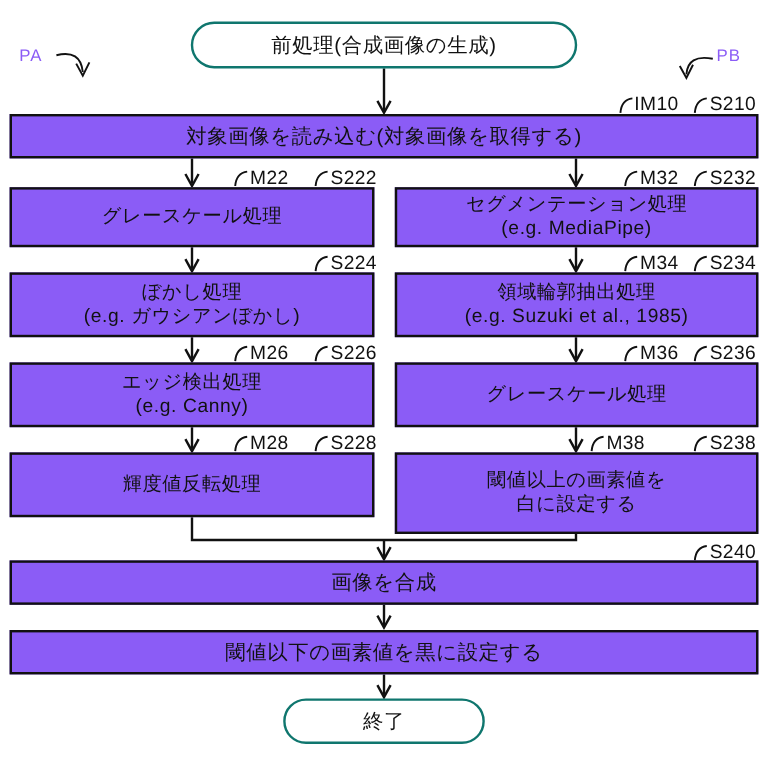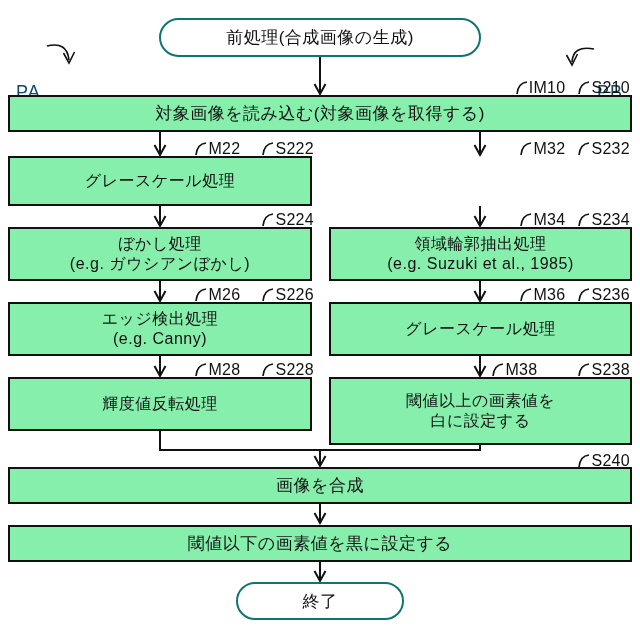--- a/index.html
+++ b/index.html
@@ -3,34 +3,34 @@
 <meta charset="utf-8">
 <style>
   html,body{margin:0;padding:0;background:#ffffff;}
   .stage{
     position:relative;width:640px;height:640px;background:#ffffff;
     font-family:"Liberation Sans","DejaVu Sans",sans-serif;
     color:#111;overflow:hidden;
   }
   .connectors{position:absolute;left:0;top:0;width:640px;height:640px;pointer-events:none;}
   .pbox{
-    position:absolute;box-sizing:border-box;border:2px solid #111;background:#86efac;
+    position:absolute;box-sizing:border-box;border:2px solid #111;background:#8b5cf6;
     display:flex;flex-direction:column;align-items:center;justify-content:center;
     text-align:center;font-size:16px;line-height:1.28;letter-spacing:.5px;
   }
   .wide{left:8px;width:624px;height:37px;font-size:17px;}
   .lcol{left:8px;width:304px;}
   .rcol{left:329px;width:303px;}
   .terminal{
     position:absolute;box-sizing:border-box;border:2px solid #0f766e;background:#fff;
     border-radius:20px;display:flex;align-items:center;justify-content:center;
     font-size:17px;letter-spacing:.5px;
   }
   .branch{
-    position:absolute;font-size:18px;letter-spacing:1px;color:#0c4a6e;margin-top:44px;
+    position:absolute;font-size:14px;letter-spacing:1px;color:#8b5cf6;
   }
   .refs{
     position:absolute;height:20px;display:flex;gap:12px;
     align-items:flex-end;justify-content:flex-end;
   }
   .refs.to-lcol{right:326px;gap:21px;}
   .refs.to-redge{right:10px;}
   .ref{display:flex;align-items:flex-end;font-size:16px;letter-spacing:.3px;line-height:1;}
   .ref svg{margin-right:1px;display:block;}
   .ref .t{position:relative;top:1px;}
@@ -159,20 +159,24 @@
         <svg width="13" height="17" viewBox="0 0 13 17">
           <path d="M2,16 Q3,5 12,4" stroke="#111" stroke-width="1.6" fill="none"></path>
         </svg>
         <span class="t">S232</span>
       </span>
   </div>
 
   <div class="pbox lcol" style="top:156px;height:50px;">
     <div>グレースケール処理</div>
   </div>
+  <div class="pbox rcol" style="top:156px;height:50px;">
+    <div>セグメンテーション処理</div>
+    <div>(e.g. MediaPipe)</div>
+  </div>
 
   <div class="refs to-lcol" style="top:207px;">
     <span class="ref">
         <svg width="13" height="17" viewBox="0 0 13 17">
           <path d="M2,16 Q3,5 12,4" stroke="#111" stroke-width="1.6" fill="none"></path>
         </svg>
         <span class="t">S224</span>
       </span>
   </div>
   <div class="refs to-redge" style="top:207px;">

